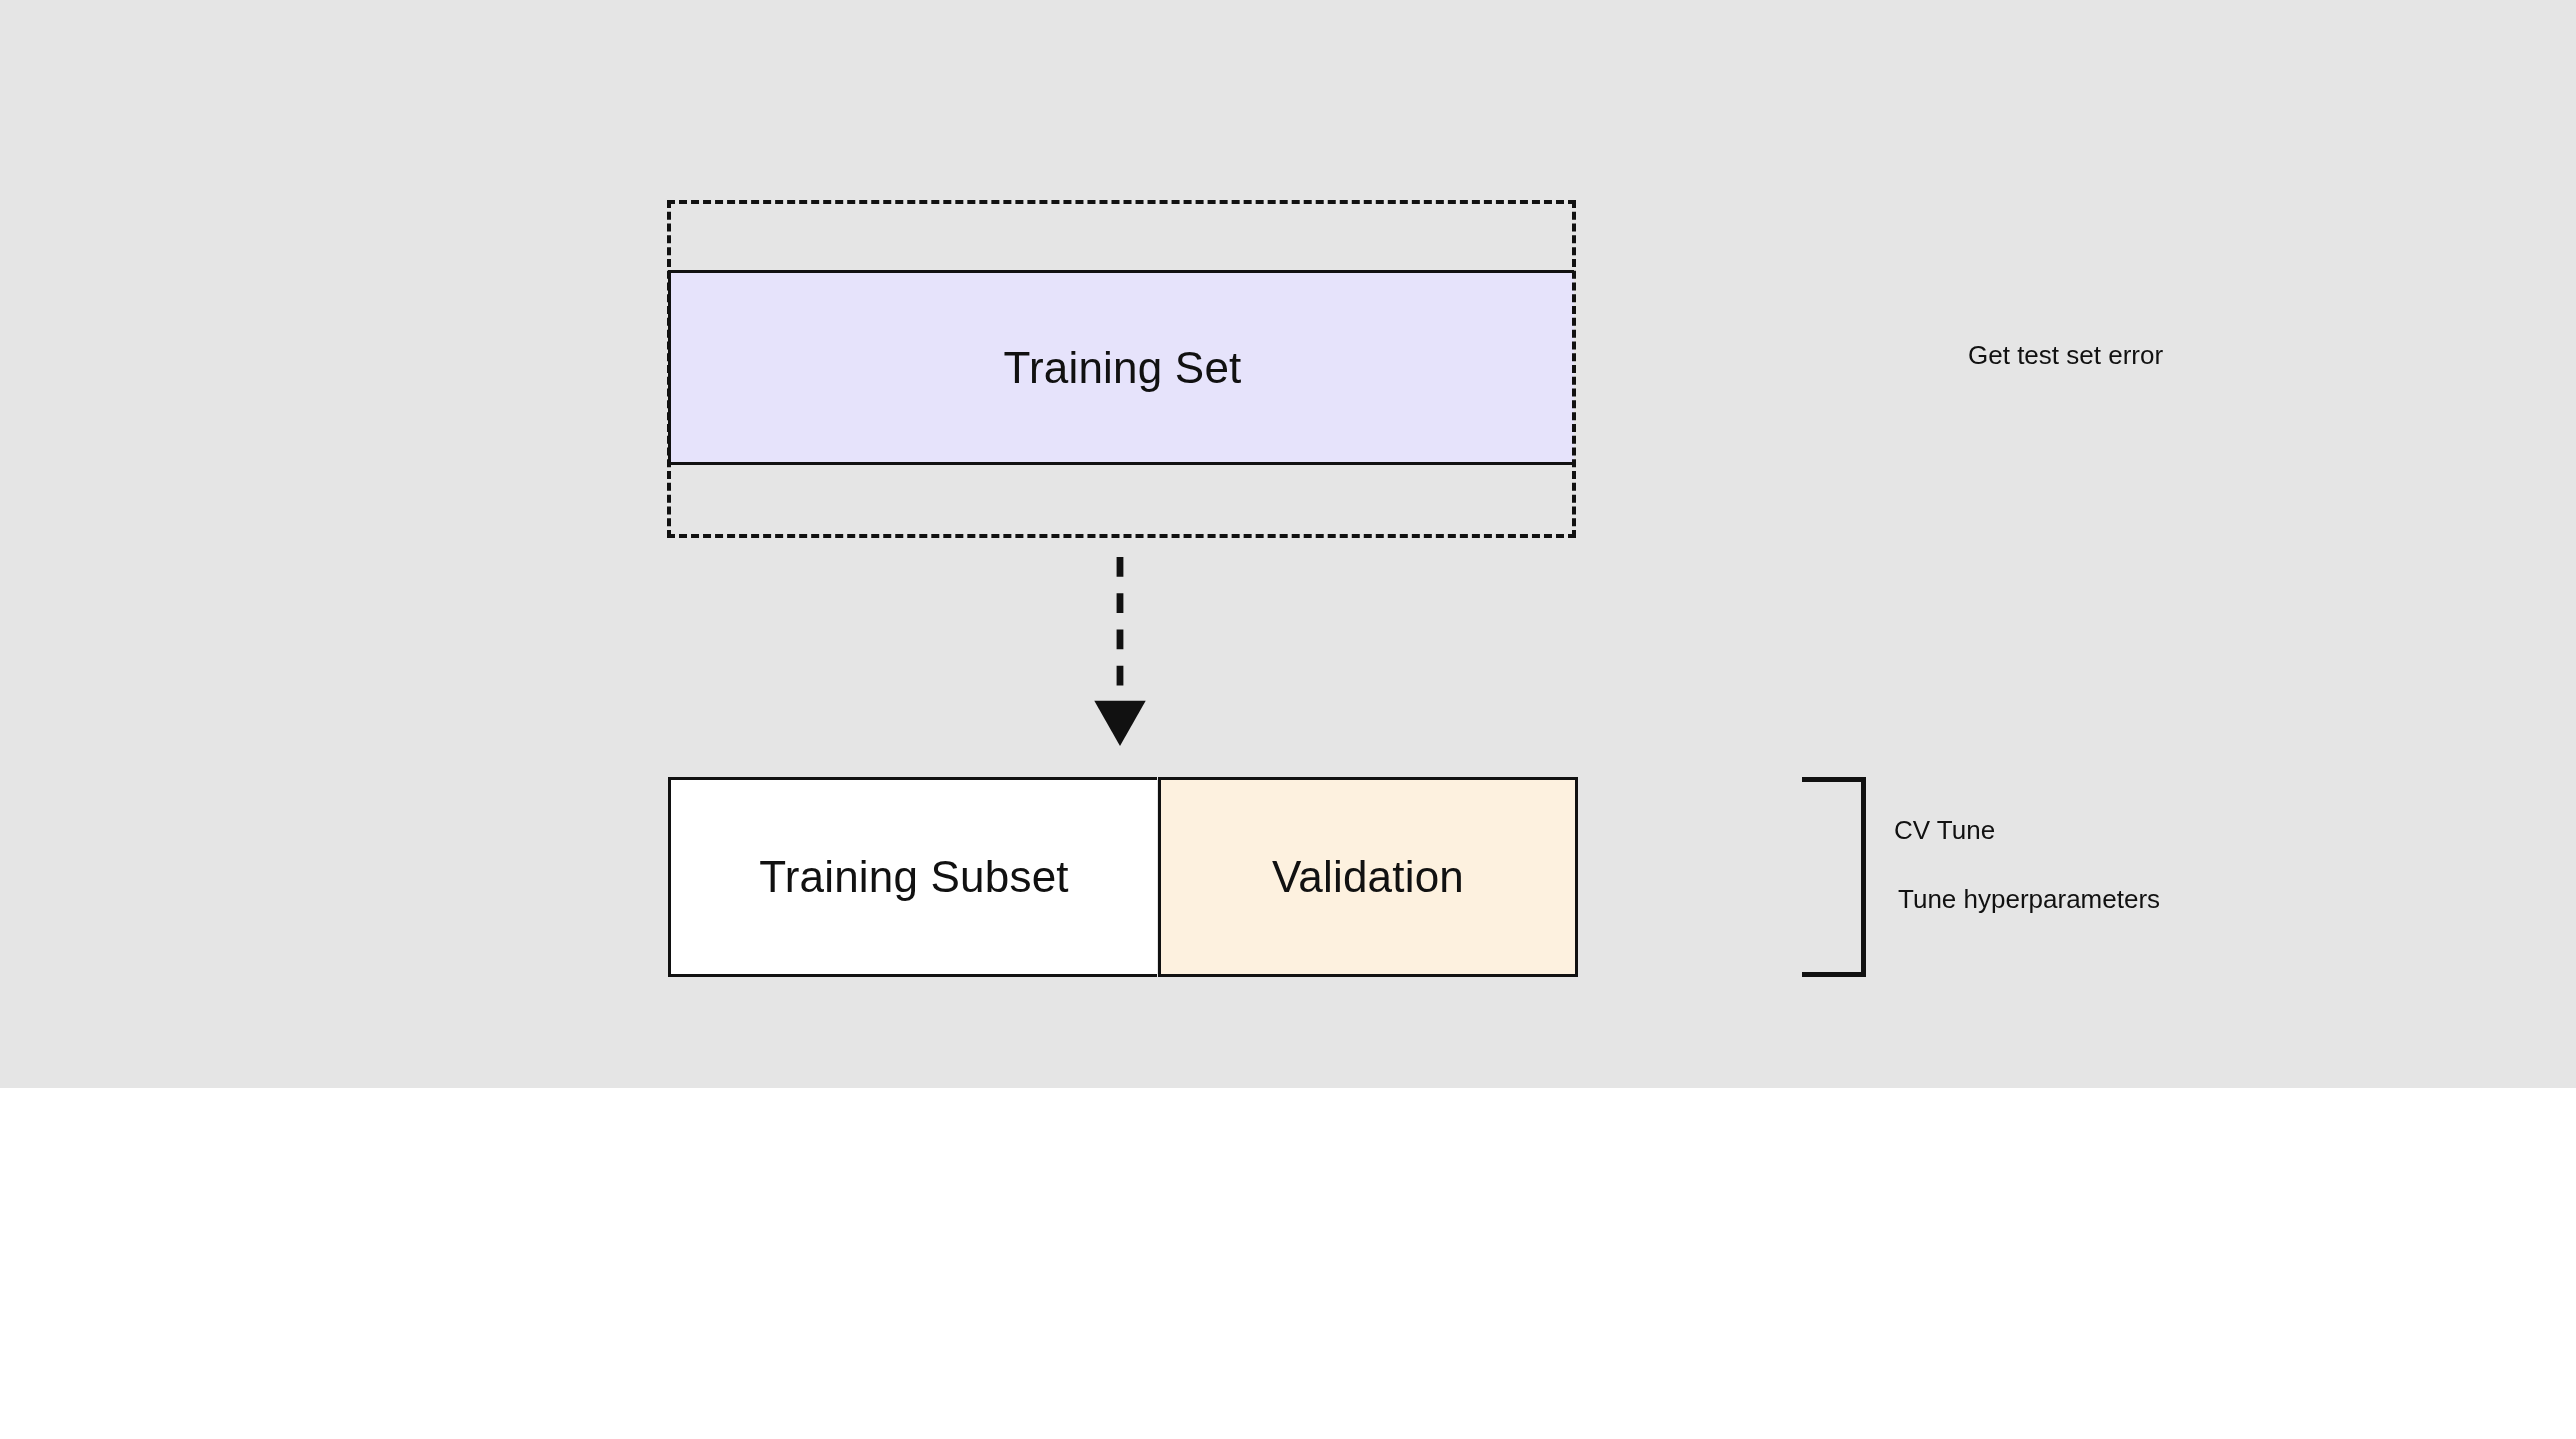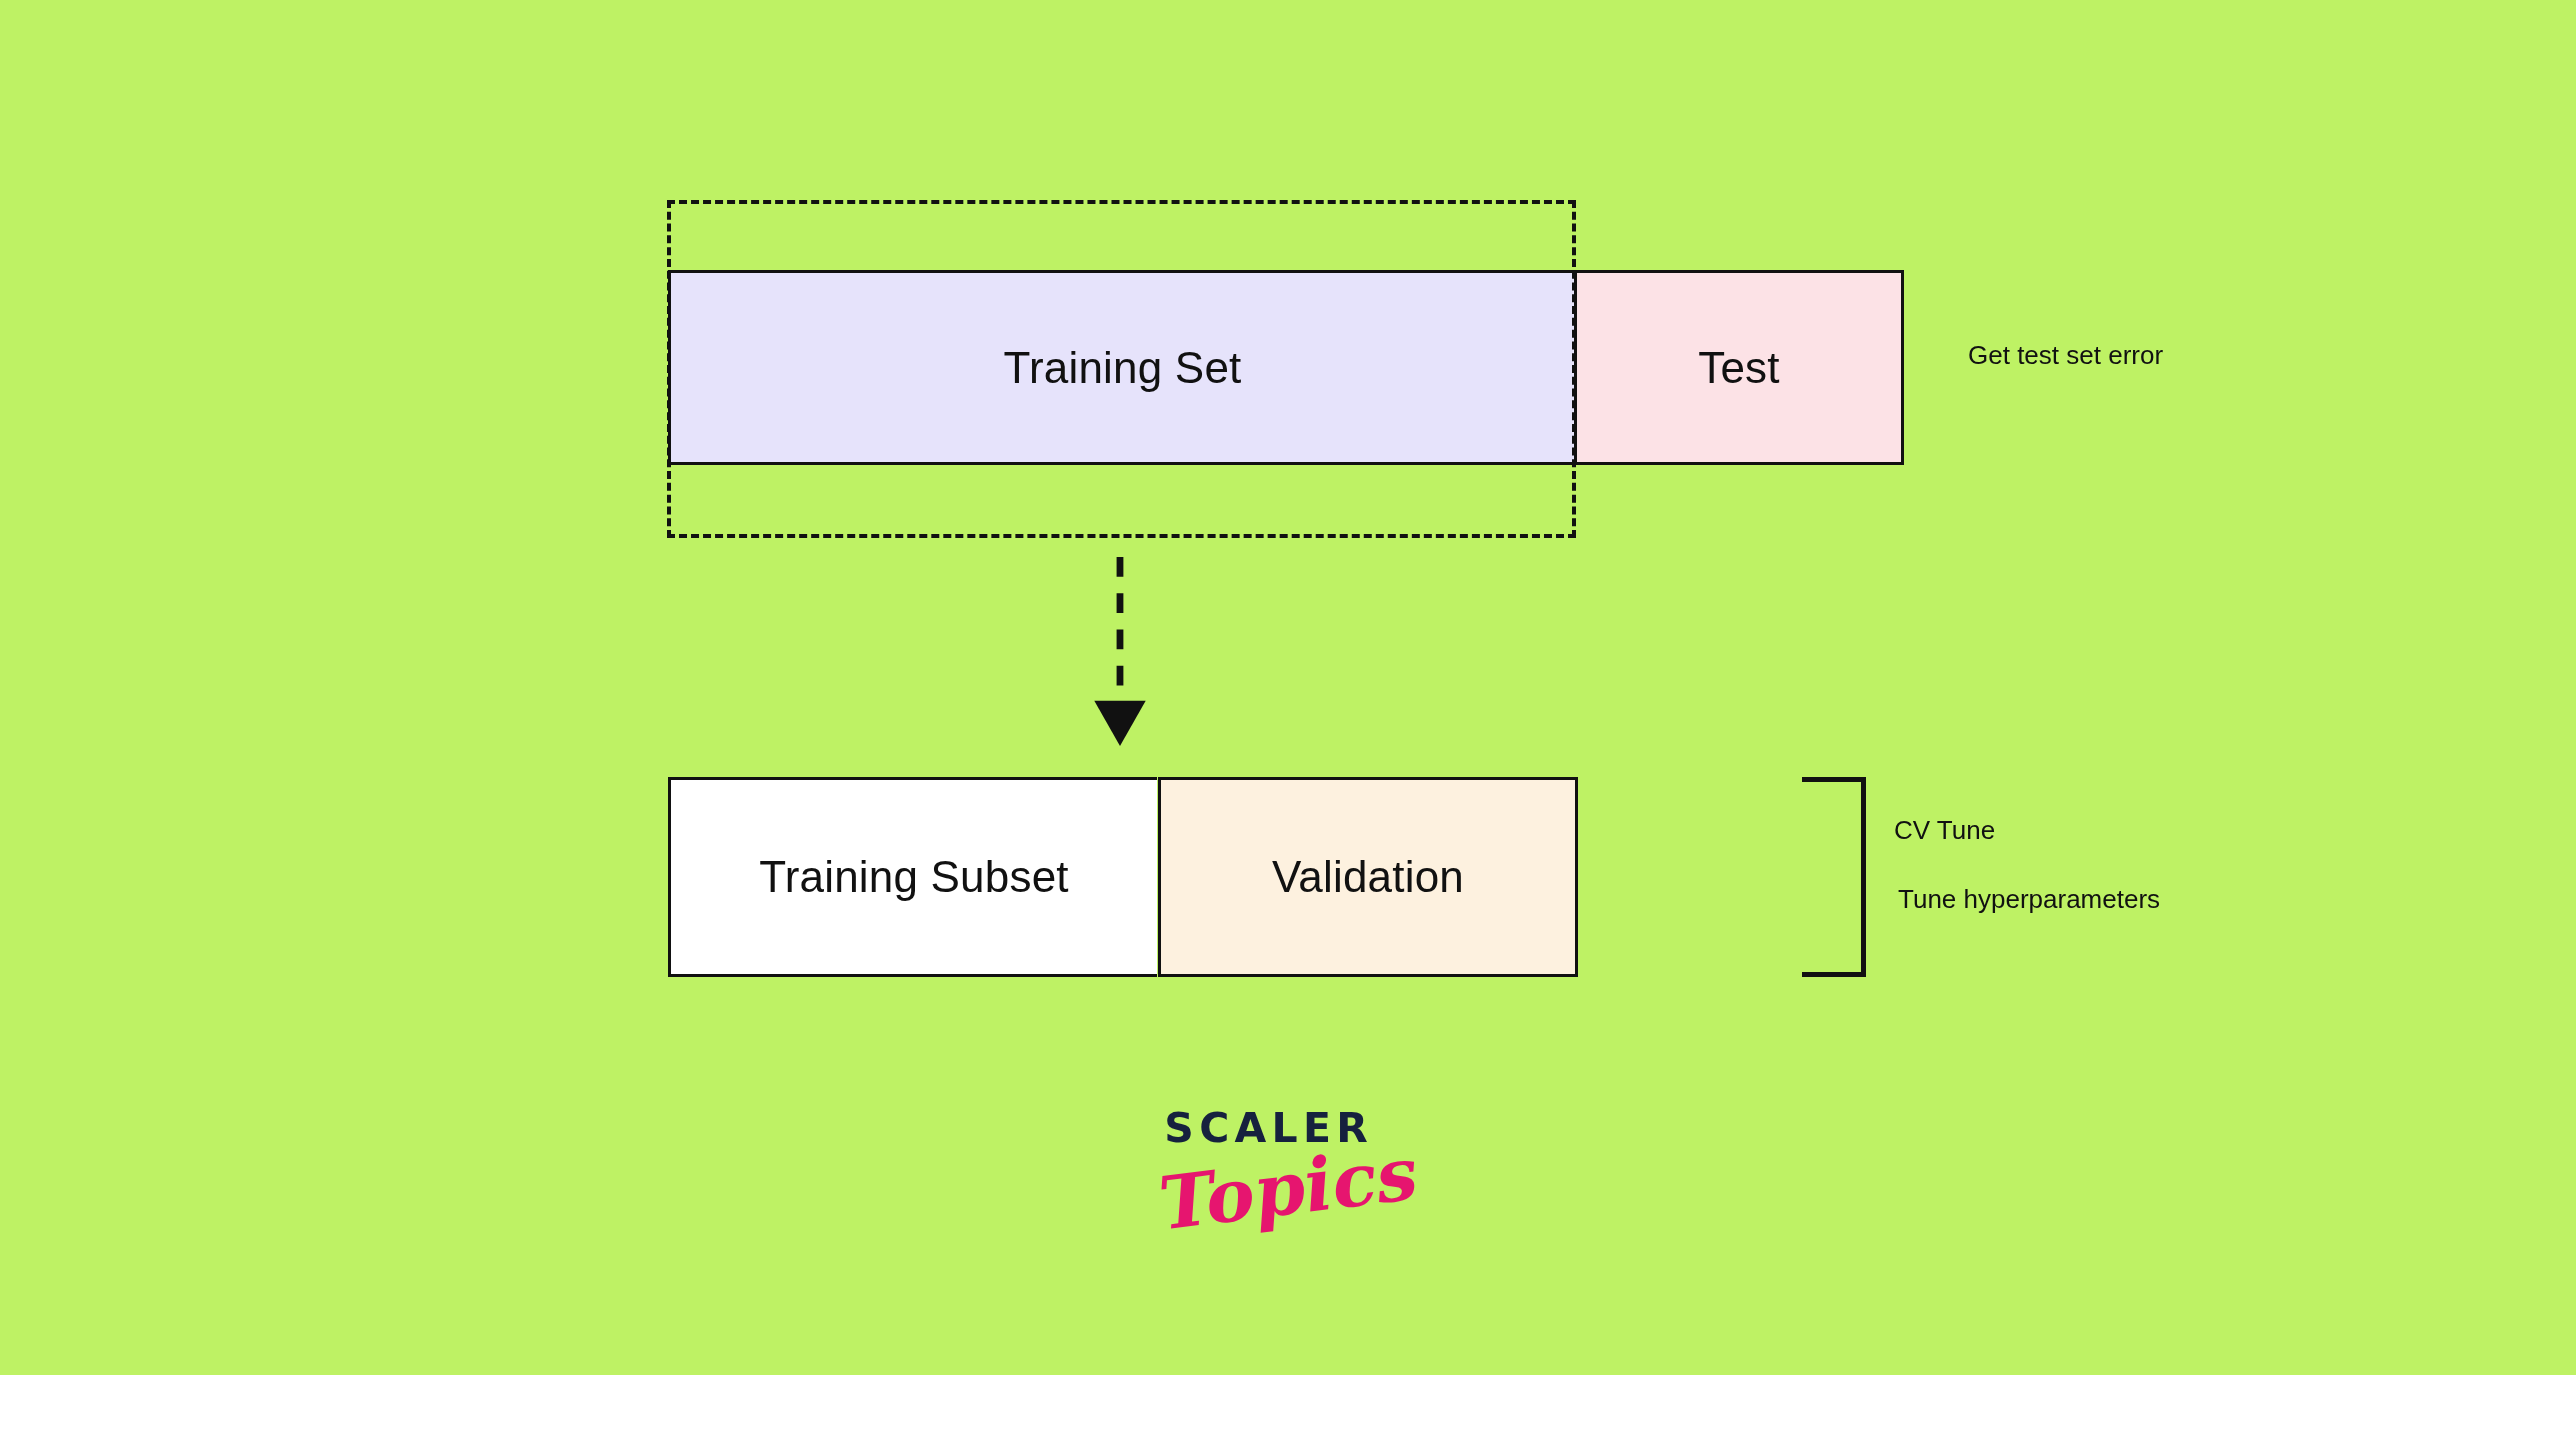--- a/index.html
+++ b/index.html
@@ -8,22 +8,22 @@
     padding: 0;
     background: #ffffff;
   }
   body {
     font-family: "Liberation Sans", sans-serif;
     color: #111111;
   }
   #canvas {
     position: relative;
     width: 2576px;
-    height: 1375px;
-    background: #bef264;
+    height: 1088px;
+    background: #e5e5e5;
     overflow: hidden;
     text-decoration: underline;
   }
 
   
   .box {
     position: absolute;
     box-sizing: border-box;
     border: 3.8px solid #111111;
     display: flex;
@@ -160,23 +160,20 @@
 </style>
 </head>
 <body>
 
 <div id="canvas">
 
   <div class="box" id="training-set-box">
     <span class="box-label">Training Set</span>
   </div>
 
-  <div class="box" id="test-box">
-    <span class="box-label">Test</span>
-  </div>
 
   <div id="train-dashed-region"></div>
 
   <div class="annotation" id="test-error-note">Get test set error</div>
 
   <svg id="split-arrow" viewBox="0 0 160 250">
     <line x1="78" y1="0" x2="78" y2="196" stroke="#111111" stroke-width="9" stroke-dasharray="26 22"></line>
     <polygon points="44,190 112,190 78,250" fill="#111111"></polygon>
   </svg>
 

